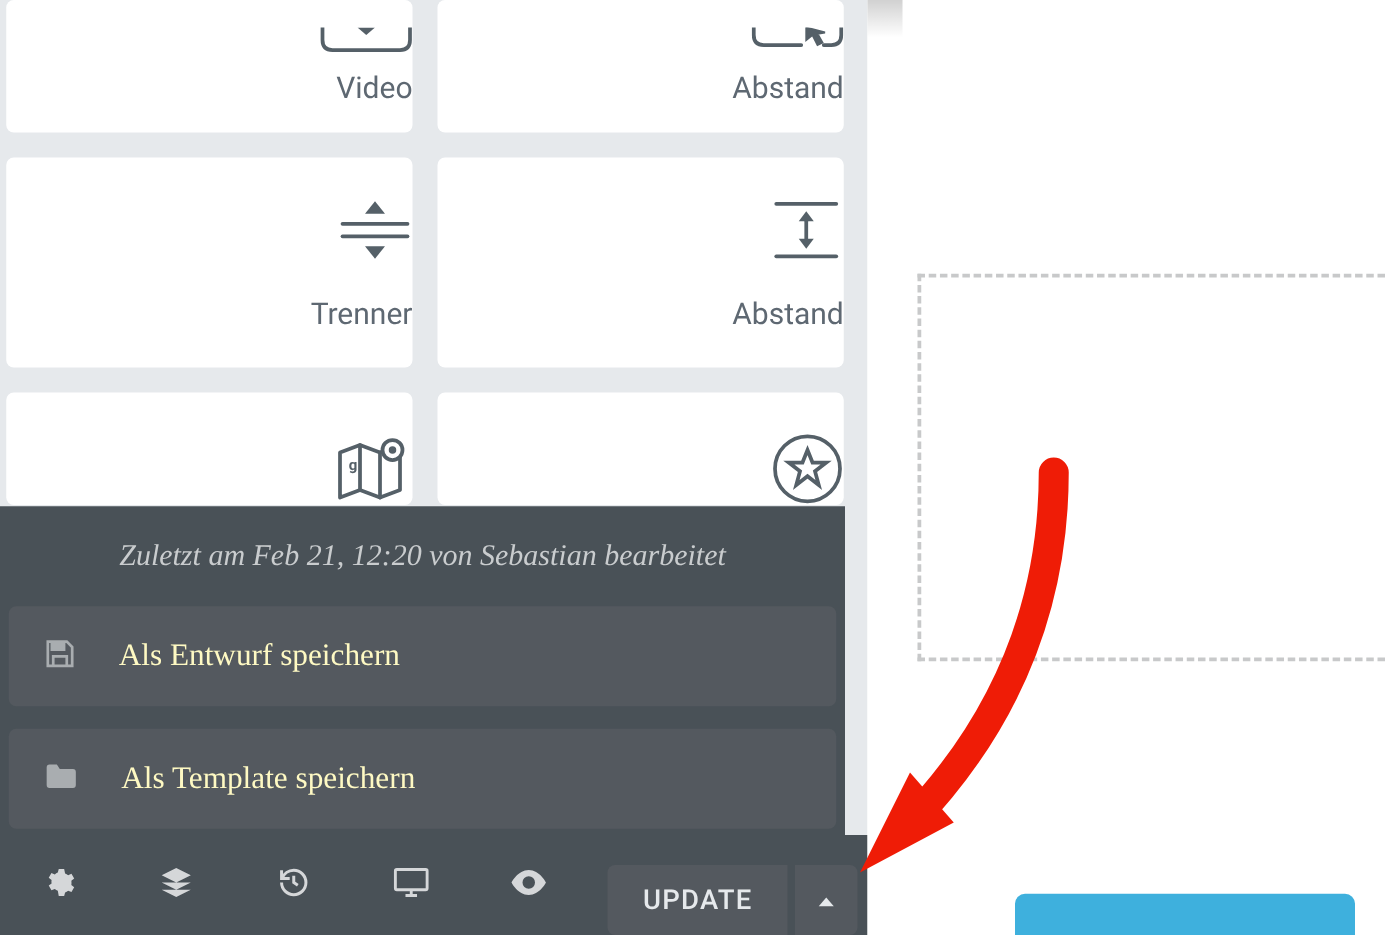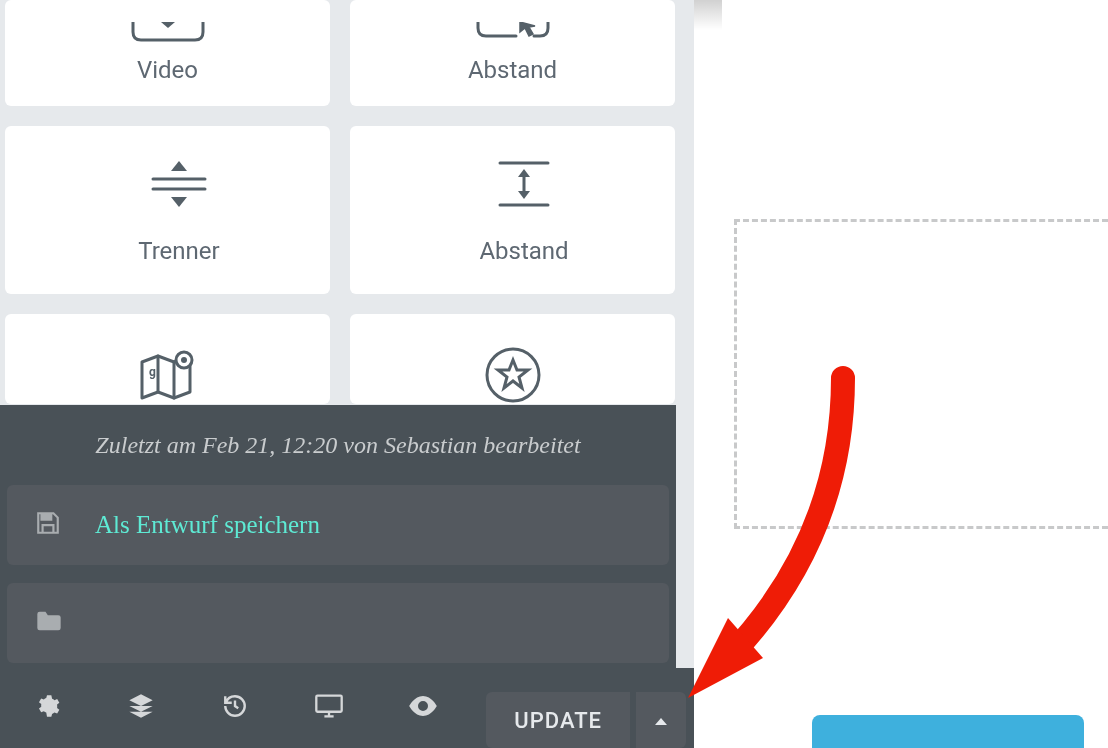--- a/index.html
+++ b/index.html
@@ -9,21 +9,21 @@
   
   .sidebar { position: absolute; left: 0; top: 0; width: 694px; height: 748px; background: #e6e9ec; }
 
   .widget-grid { position: absolute; left: 5px; top: 0; width: 674px; display: flex; flex-wrap: wrap; gap: 20px; }
   .widget-card {
     width: 325px;
     background: #ffffff;
     border-radius: 6px;
     display: flex;
     flex-direction: column;
-    align-items: center;
+    align-items: flex-end;
     justify-content: center;
     cursor: pointer;
   }
   .widget-card.row1 { height: 106px; justify-content: flex-end; padding-bottom: 22px; }
   .widget-card.row1 .icon-slot { margin-bottom: 22px; }
   .widget-card.row2 { height: 168px; padding-left: 23px; }
   .widget-card.row3 { height: 90px; justify-content: flex-end; }
   .widget-label { color: #5e6872; font-size: 24px; font-weight: 400; }
   .icon-slot { color: #556068; display: flex; align-items: center; justify-content: center; }
 
@@ -34,21 +34,21 @@
   }
   .last-edit {
     height: 80px; display: flex; align-items: center; justify-content: center;
     font-style: italic; color: #c9ccce; font-size: 24px; font-weight: 400;
   }
   .save-row {
     margin: 0 7px 18px 7px; height: 80px; background: #54595f; border-radius: 6px;
     display: flex; align-items: center; padding-left: 28px; gap: 34px; cursor: pointer;
   }
   .save-row .ic { color: #a9adb0; }
-  .save-row .lbl { color: #5eead4; font-size: 25px; font-weight: 400; }
+  .save-row .lbl { color: #fef9c3; font-size: 25px; font-weight: 400; }
 
   
   .footer {
     position: absolute; left: 0; top: 668px; width: 694px; height: 80px;
     background: #495157; display: flex; align-items: flex-end;
   }
   .foot-icon { width: 94px; height: 80px; display: flex; align-items: center; justify-content: center; color: #d5d7d9; cursor: pointer; }
   .update-wrap { margin-left: auto; display: flex; align-items: center; padding-right: 8px; gap: 6px; }
   .update-btn {
     height: 56px; padding: 0 28px; background: #54595f; border-radius: 6px 0 0 6px;
@@ -166,20 +166,21 @@
       </span>
       <span class="lbl">Als Entwurf speichern</span>
     </div>
 
     <div class="save-row" style="margin-bottom:0;">
       <span class="ic">
         <svg width="28" height="26" viewBox="0 0 24 20" fill="currentColor">
           <path d="M2 4 Q2 2 4 2 H9 L11 5 H20 Q22 5 22 7 V16 Q22 18 20 18 H4 Q2 18 2 16 Z"></path>
         </svg>
       </span>
+      <span class="lbl">Als Template speichern</span>
     </div>
   </div>
 
   <div class="footer">
     <div class="foot-icon" title="Settings">
       <span>
         <svg width="26" height="26" viewBox="0 0 24 24" fill="currentColor">
             <path d="M12 8a4 4 0 100 8 4 4 0 000-8zm9.4 4a7.5 7.5 0 00-.1-1.3l2.1-1.6-2-3.5-2.5 1a7.6 7.6 0 00-2.2-1.3L16 2h-4l-.7 2.7a7.6 7.6 0 00-2.2 1.3l-2.5-1-2 3.5 2.1 1.6a7.5 7.5 0 000 2.6L4.6 14.3l2 3.5 2.5-1a7.6 7.6 0 002.2 1.3L12 22h4l.7-2.7a7.6 7.6 0 002.2-1.3l2.5 1 2-3.5-2.1-1.6c.1-.4.1-.9.1-1.3z"></path>
           </svg>
       </span>

